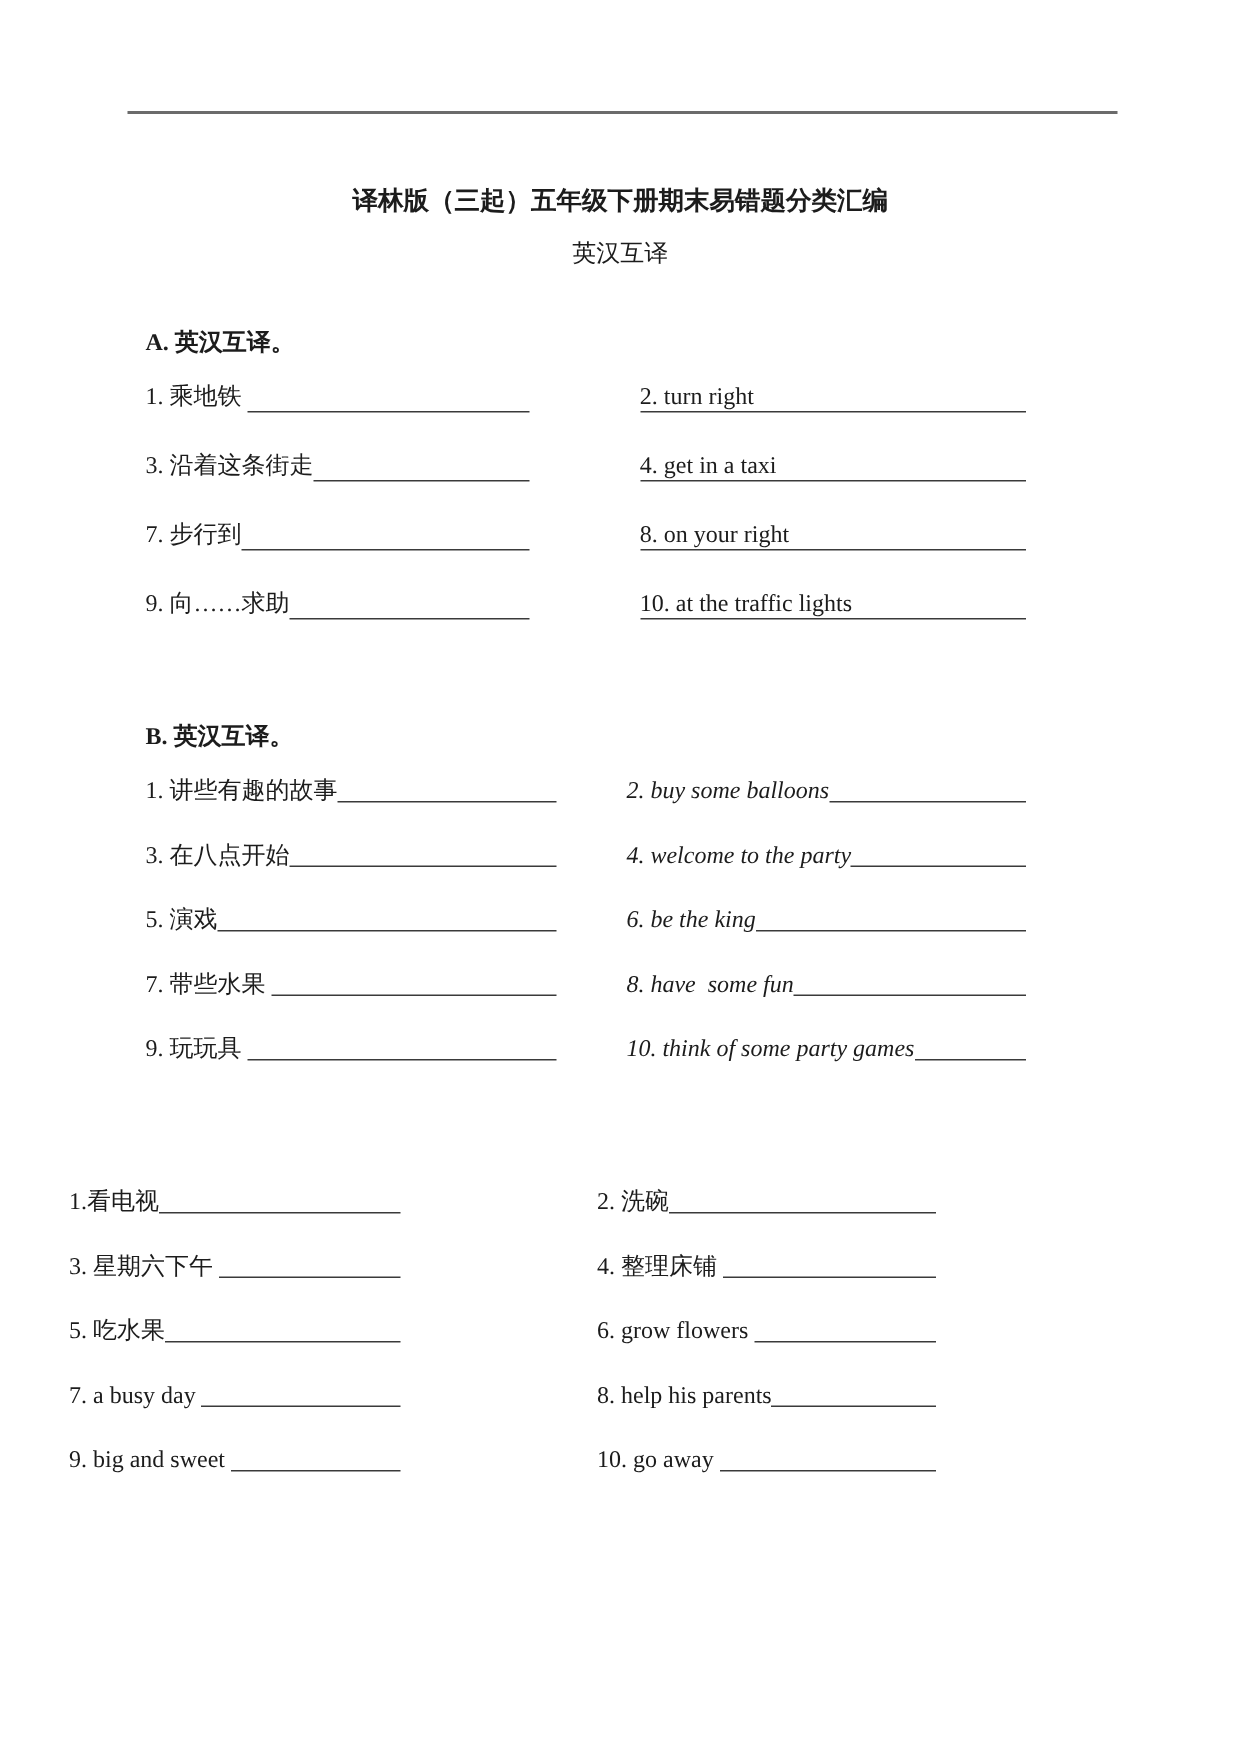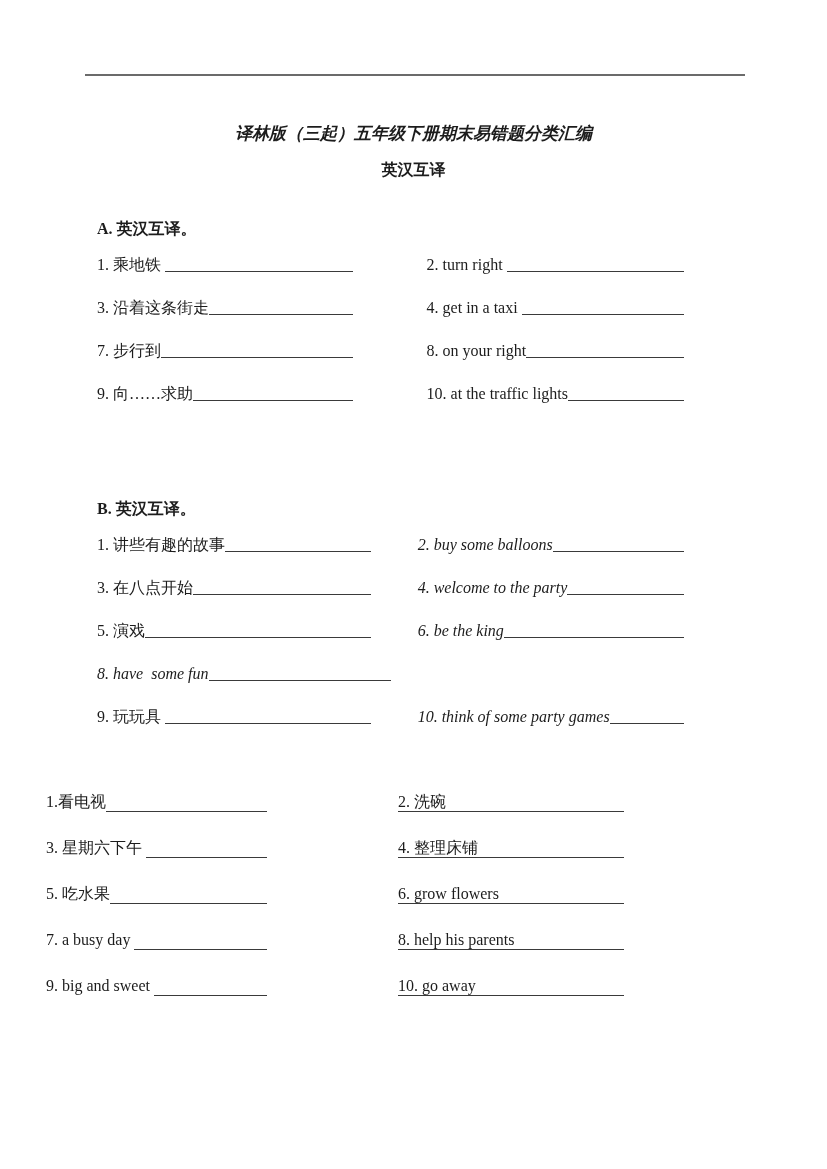--- a/index.html
+++ b/index.html
@@ -11,47 +11,47 @@
     color:#1c1c1c;
     overflow:hidden;
   }
   .top-rule{
     position:absolute;left:85px;top:74px;width:660px;height:2px;
     background:#6b6b6b;
   }
   .doc-title{
     position:absolute;top:124px;left:0;width:827px;
     text-align:center;font-size:17px;font-weight:bold;
-    line-height:20px;white-space:pre-wrap;font-style:italic;
+    line-height:20px;white-space:pre-wrap;
   }
   .doc-subtitle{
     position:absolute;top:160px;left:0;width:827px;
-    text-align:center;font-size:16px;font-weight:bold;
+    text-align:center;font-size:16px;font-weight:normal;
     line-height:20px;white-space:pre-wrap;
   }
   .section{position:absolute;left:0;width:684px;}
   .sec-a{top:220px;}
-  .sec-b{top:500px;}
+  .sec-b{top:483px;}
   .sec-c{top:793px;}
   .heading{
     font-size:16px;font-weight:bold;line-height:18px;
     margin:0 0 18px 0;white-space:pre-wrap;
   }
   .sec-a .heading,.sec-b .heading{padding-left:97px;}
   .sec-c .heading{padding-left:95px;}
   .row{display:flex;line-height:18px;font-size:16px;margin-bottom:25px;}
   .sec-a .row,.sec-b .row{padding-left:97px;gap:28px;}
   .sec-c .row{padding-left:46px;}
   .item{display:flex;}
   .sec-a .item.left{width:275px;margin-right:46px;}
-  .sec-a .item.right{width:277px;}
+  .sec-a .item.right{width:277px;flex-direction:column;}
   .sec-b .item.left{width:302px;margin-right:19px;}
   .sec-b .item.right{width:294px;font-style:italic;}
   .sec-c .item.left{width:221px;margin-right:131px;}
-  .sec-c .item.right{width:226px;flex-direction:column;}
+  .sec-c .item.right{width:226px;}
   .lbl{white-space:pre-wrap;flex:0 0 auto;}
   .blank{
     flex:1 1 auto;
     border-bottom:1px solid #3a3a3a;
     margin-bottom:2px;
     min-width:8px;
   }
 </style>
 </head>
 <body>
@@ -133,20 +133,24 @@
       <div class="item left">
           <span class="lbl">5. 演戏</span>
           <span class="blank"></span>
         </div>
       <div class="item right">
           <span class="lbl">6. be the king</span>
           <span class="blank"></span>
         </div>
     </div>
     <div class="row">
+      <div class="item left">
+          <span class="lbl">7. 带些水果 </span>
+          <span class="blank"></span>
+        </div>
       <div class="item right">
           <span class="lbl">8. have  some fun</span>
           <span class="blank"></span>
         </div>
     </div>
     <div class="row">
       <div class="item left">
           <span class="lbl">9. 玩玩具 </span>
           <span class="blank"></span>
         </div>

